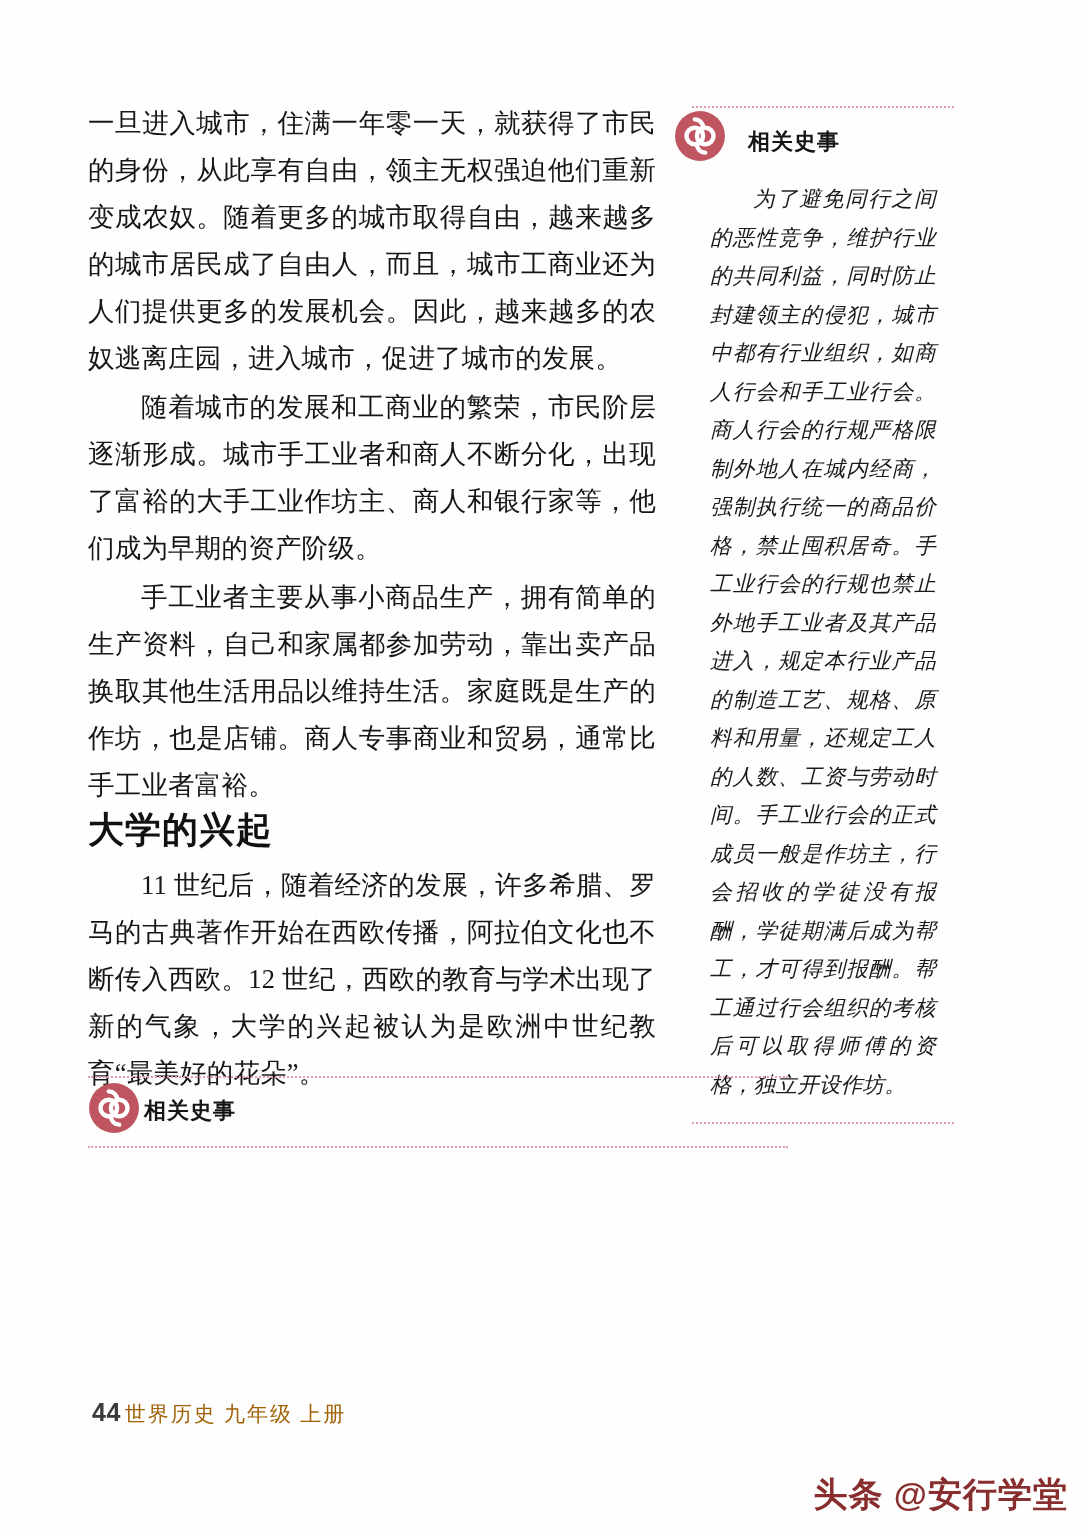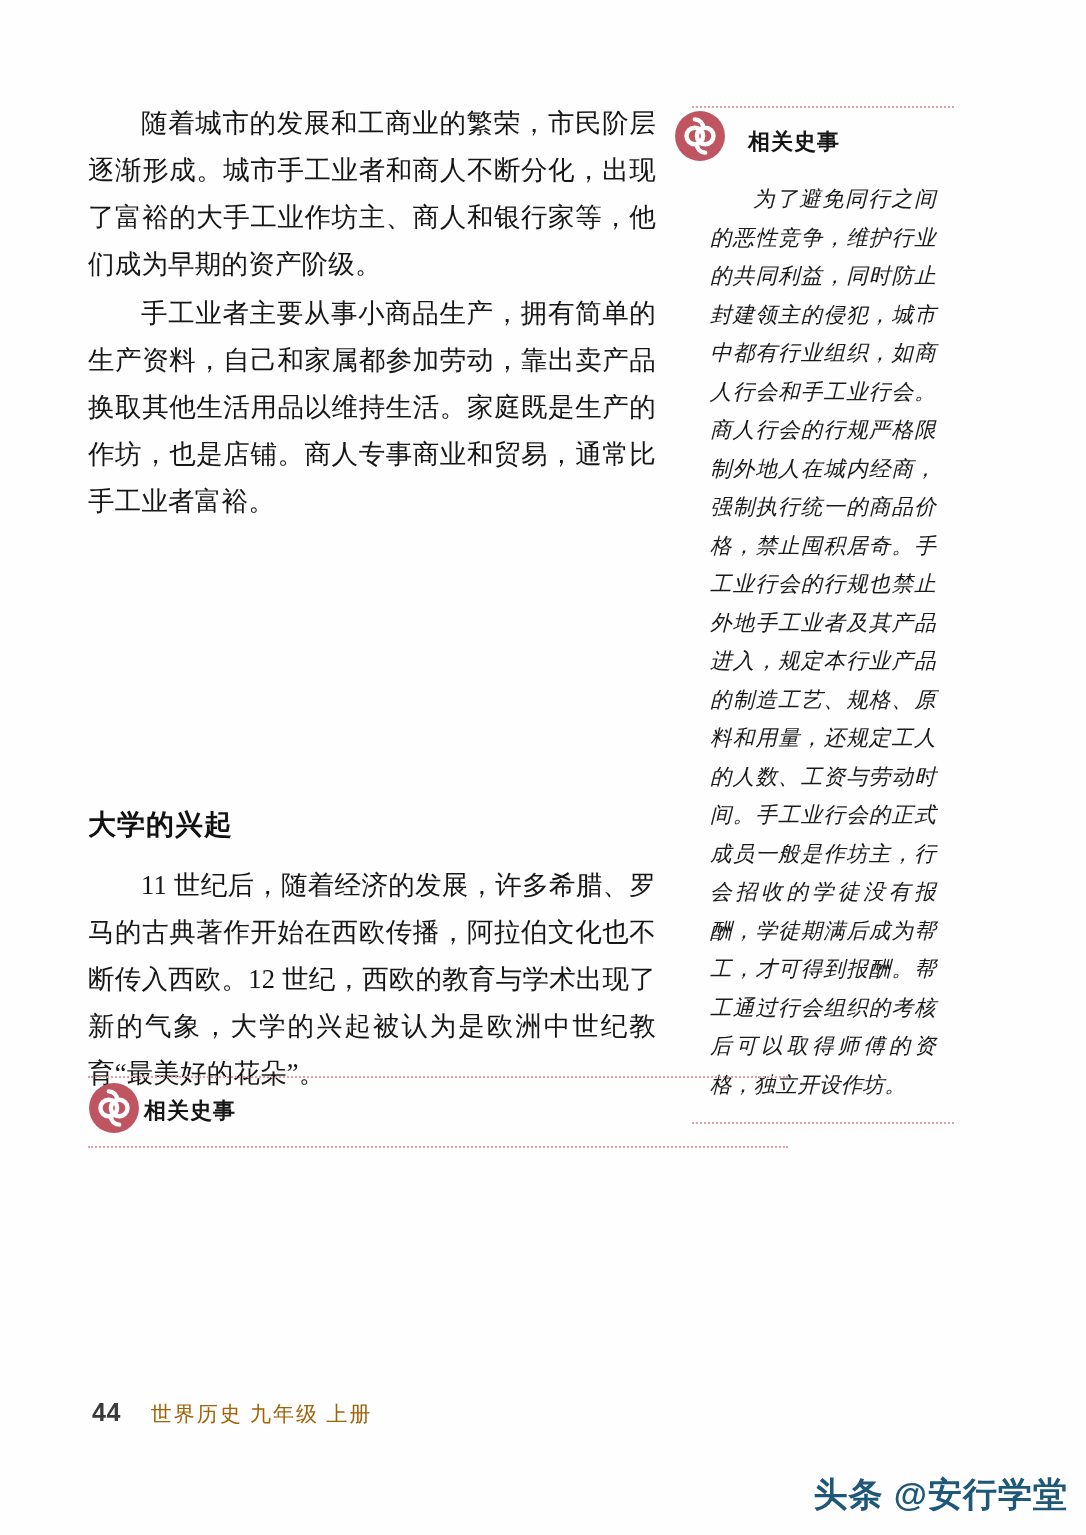--- a/index.html
+++ b/index.html
@@ -43,21 +43,21 @@
   }
   .body-para.indent { text-indent: 2em; }
 
   
   .section-head {
     position: absolute;
     left: 88px;
     top: 806px;
     font-family: "Liberation Sans", "DejaVu Sans", sans-serif;
     font-weight: bold;
-    font-size: 28px;
+    font-size: 36px;
     letter-spacing: 1px;
     color: #111111;
   }
 
   .univ-col {
     position: absolute;
     left: 88px;
     top: 862px;
     width: 568px;
   }
@@ -160,21 +160,21 @@
     padding-right: 2px;
   }
 
   
   .footer {
     position: absolute;
     left: 92px;
     top: 1398px;
     display: flex;
     align-items: baseline;
-    gap: 30px;
+    gap: 4px;
   }
   .footer .page-num {
     font-family: "Liberation Sans", "DejaVu Sans", sans-serif;
     font-size: 25px;
     font-weight: 600;
     color: #3a3a3a;
     letter-spacing: 0.5px;
   }
   .footer .book-title {
     font-family: Liberation Serif, serif;
@@ -184,38 +184,39 @@
   }
 
   
   .watermark {
     position: absolute;
     right: 18px;
     top: 1472px;
     font-family: "Liberation Sans", "DejaVu Sans", sans-serif;
     font-size: 34px;
     font-weight: bold;
-    color: #0c4a6e;
+    color: #7f1d1d;
     letter-spacing: 1px;
     text-shadow:
       -1.5px -1.5px 0 #ffffff,
        1.5px -1.5px 0 #ffffff,
       -1.5px  1.5px 0 #ffffff,
        1.5px  1.5px 0 #ffffff,
        0 -2px 0 #ffffff, 0 2px 0 #ffffff,
       -2px 0 0 #ffffff, 2px 0 0 #ffffff;
     opacity: 0.92;
   }
 </style>
 </head>
 <body>
 
 <div class="page">
 
   <div class="main-col">
+    <p class="body-para">一旦进入城市，住满一年零一天，就获得了市民的身份，从此享有自由，领主无权强迫他们重新变成农奴。随着更多的城市取得自由，越来越多的城市居民成了自由人，而且，城市工商业还为人们提供更多的发展机会。因此，越来越多的农奴逃离庄园，进入城市，促进了城市的发展。</p>
     <p class="body-para indent">随着城市的发展和工商业的繁荣，市民阶层逐渐形成。城市手工业者和商人不断分化，出现了富裕的大手工业作坊主、商人和银行家等，他们成为早期的资产阶级。</p>
     <p class="body-para indent">手工业者主要从事小商品生产，拥有简单的生产资料，自己和家属都参加劳动，靠出卖产品换取其他生活用品以维持生活。家庭既是生产的作坊，也是店铺。商人专事商业和贸易，通常比手工业者富裕。</p>
   </div>
 
   <div class="section-head">大学的兴起</div>
 
   <div class="univ-col">
     <p class="body-para indent">11 世纪后，随着经济的发展，许多希腊、罗马的古典著作开始在西欧传播，阿拉伯文化也不断传入西欧。12 世纪，西欧的教育与学术出现了新的气象，大学的兴起被认为是欧洲中世纪教育“最美好的花朵”。</p>
   </div>
 

